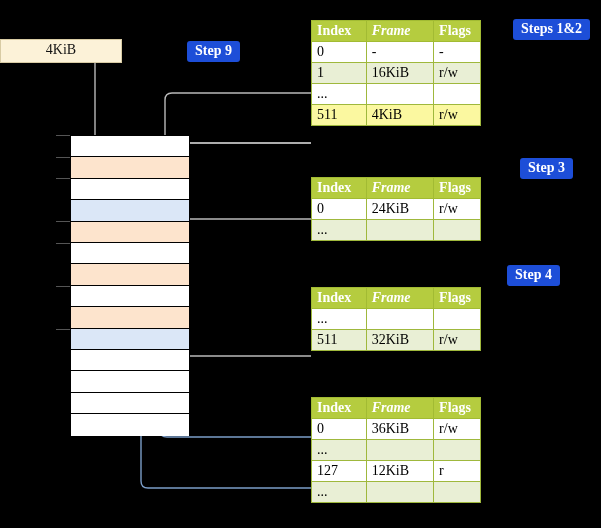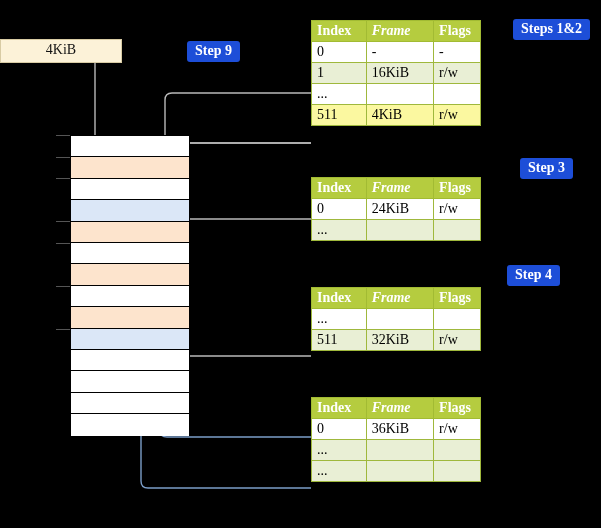--- a/index.html
+++ b/index.html
@@ -267,20 +267,25 @@
           <tr class="plain">
             <td class="c0">0</td>
             <td class="c1">36KiB</td>
             <td class="c2">r/w</td>
           </tr>
           <tr class="alt">
             <td class="c0">...</td>
             <td class="c1"></td>
             <td class="c2"></td>
           </tr>
+          <tr class="plain">
+            <td class="c0">127</td>
+            <td class="c1">12KiB</td>
+            <td class="c2">r</td>
+          </tr>
           <tr class="alt">
             <td class="c0">...</td>
             <td class="c1"></td>
             <td class="c2"></td>
           </tr>
         </tbody>
       </table>
     </div>
 
 </div>

